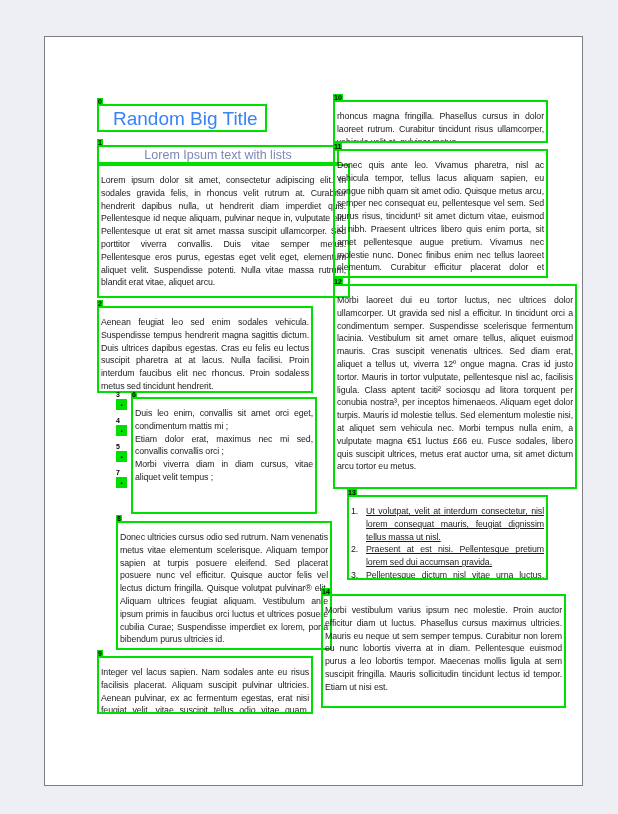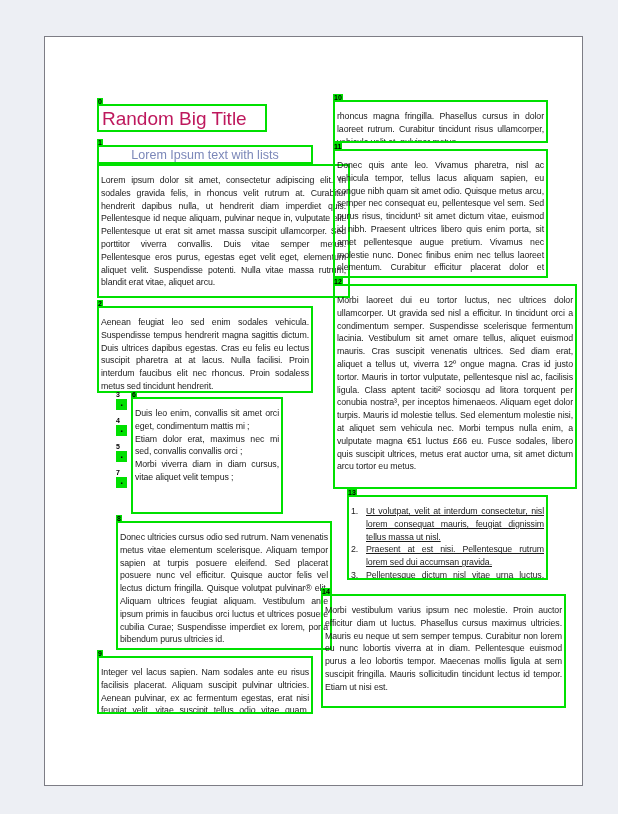--- a/index.html
+++ b/index.html
@@ -22,33 +22,33 @@
     font-size:7px; font-weight:bold; line-height:8px;
     background:var(--ann,#00e000); color:#000; padding:0 1px;
     white-space:nowrap;
   }
   .body-text {
     font-size:8.8px; line-height:12.8px; letter-spacing:-0.1px;
     text-align:justify; color:#1b1b1b;
     padding:8px 2px; overflow:hidden; height:100%; box-sizing:border-box;
   }
   .title-text {
-    font-size:19px; line-height:25px; color:#be185d; padding-left:3px;
+    font-size:19px; line-height:25px; color:#3b82f6; padding-left:14px;
     white-space:nowrap; overflow:hidden; height:100%; box-sizing:border-box;
   }
   .heading-text {
     font-size:12.5px; line-height:16px; color:#7b87b8; text-align:center;
     overflow:hidden; height:100%; box-sizing:border-box;
   }
   
   .b-title   { left:52px;  top:67px;  width:170px; height:28px; }
-  .b-heading { left:52px;  top:108px; width:216px; height:19px; }
+  .b-heading { left:52px;  top:108px; width:242px; height:19px; }
   .b-para1   { left:52px;  top:127px; width:253px; height:134px; }
   .b-para2   { left:52px;  top:269px; width:216px; height:87px; }
-  .b-list    { left:86px;  top:360px; width:152px; height:117px; }
+  .b-list    { left:86px;  top:360px; width:186px; height:117px; }
   .b-para3   { left:52px;  top:484px; width:216px; height:129px;margin-left:19px; }
   .b-para4   { left:52px;  top:619px; width:216px; height:58px; }
   
   .b-para5   { left:288px; top:63px;  width:215px; height:43px; }
   .b-para6   { left:288px; top:112px; width:215px; height:129px; }
   .b-para7   { left:288px; top:247px; width:244px; height:205px; }
   .b-nlist   { left:302px; top:458px; width:201px; height:85px; }
   .b-para8   { left:276px; top:557px; width:245px; height:114px; }
 
   .bullet-marker {
@@ -142,21 +142,21 @@
 
   <div class="ann b-nlist">
     <span class="lbl">13</span>
     <div class="body-text">
       <div class="num-row">
         <span class="num-col">1.</span>
         <span class="num-txt">Ut volutpat, velit at interdum consectetur, nisl lorem consequat mauris, feugiat dignissim tellus massa ut nisl.</span>
       </div>
       <div class="num-row">
         <span class="num-col">2.</span>
-        <span class="num-txt">Praesent at est nisi. Pellentesque rutrum lorem sed dui accumsan gravida.</span>
+        <span class="num-txt">Praesent at est nisi. Pellentesque pretium lorem sed dui accumsan gravida.</span>
       </div>
       <div class="num-row">
         <span class="num-col">3.</span>
         <span class="num-txt">Pellentesque dictum nisl vitae urna luctus, congue pulvinar mi congue</span>
       </div>
     </div>
   </div>
 
   <div class="ann b-para8">
     <span class="lbl">14</span>

